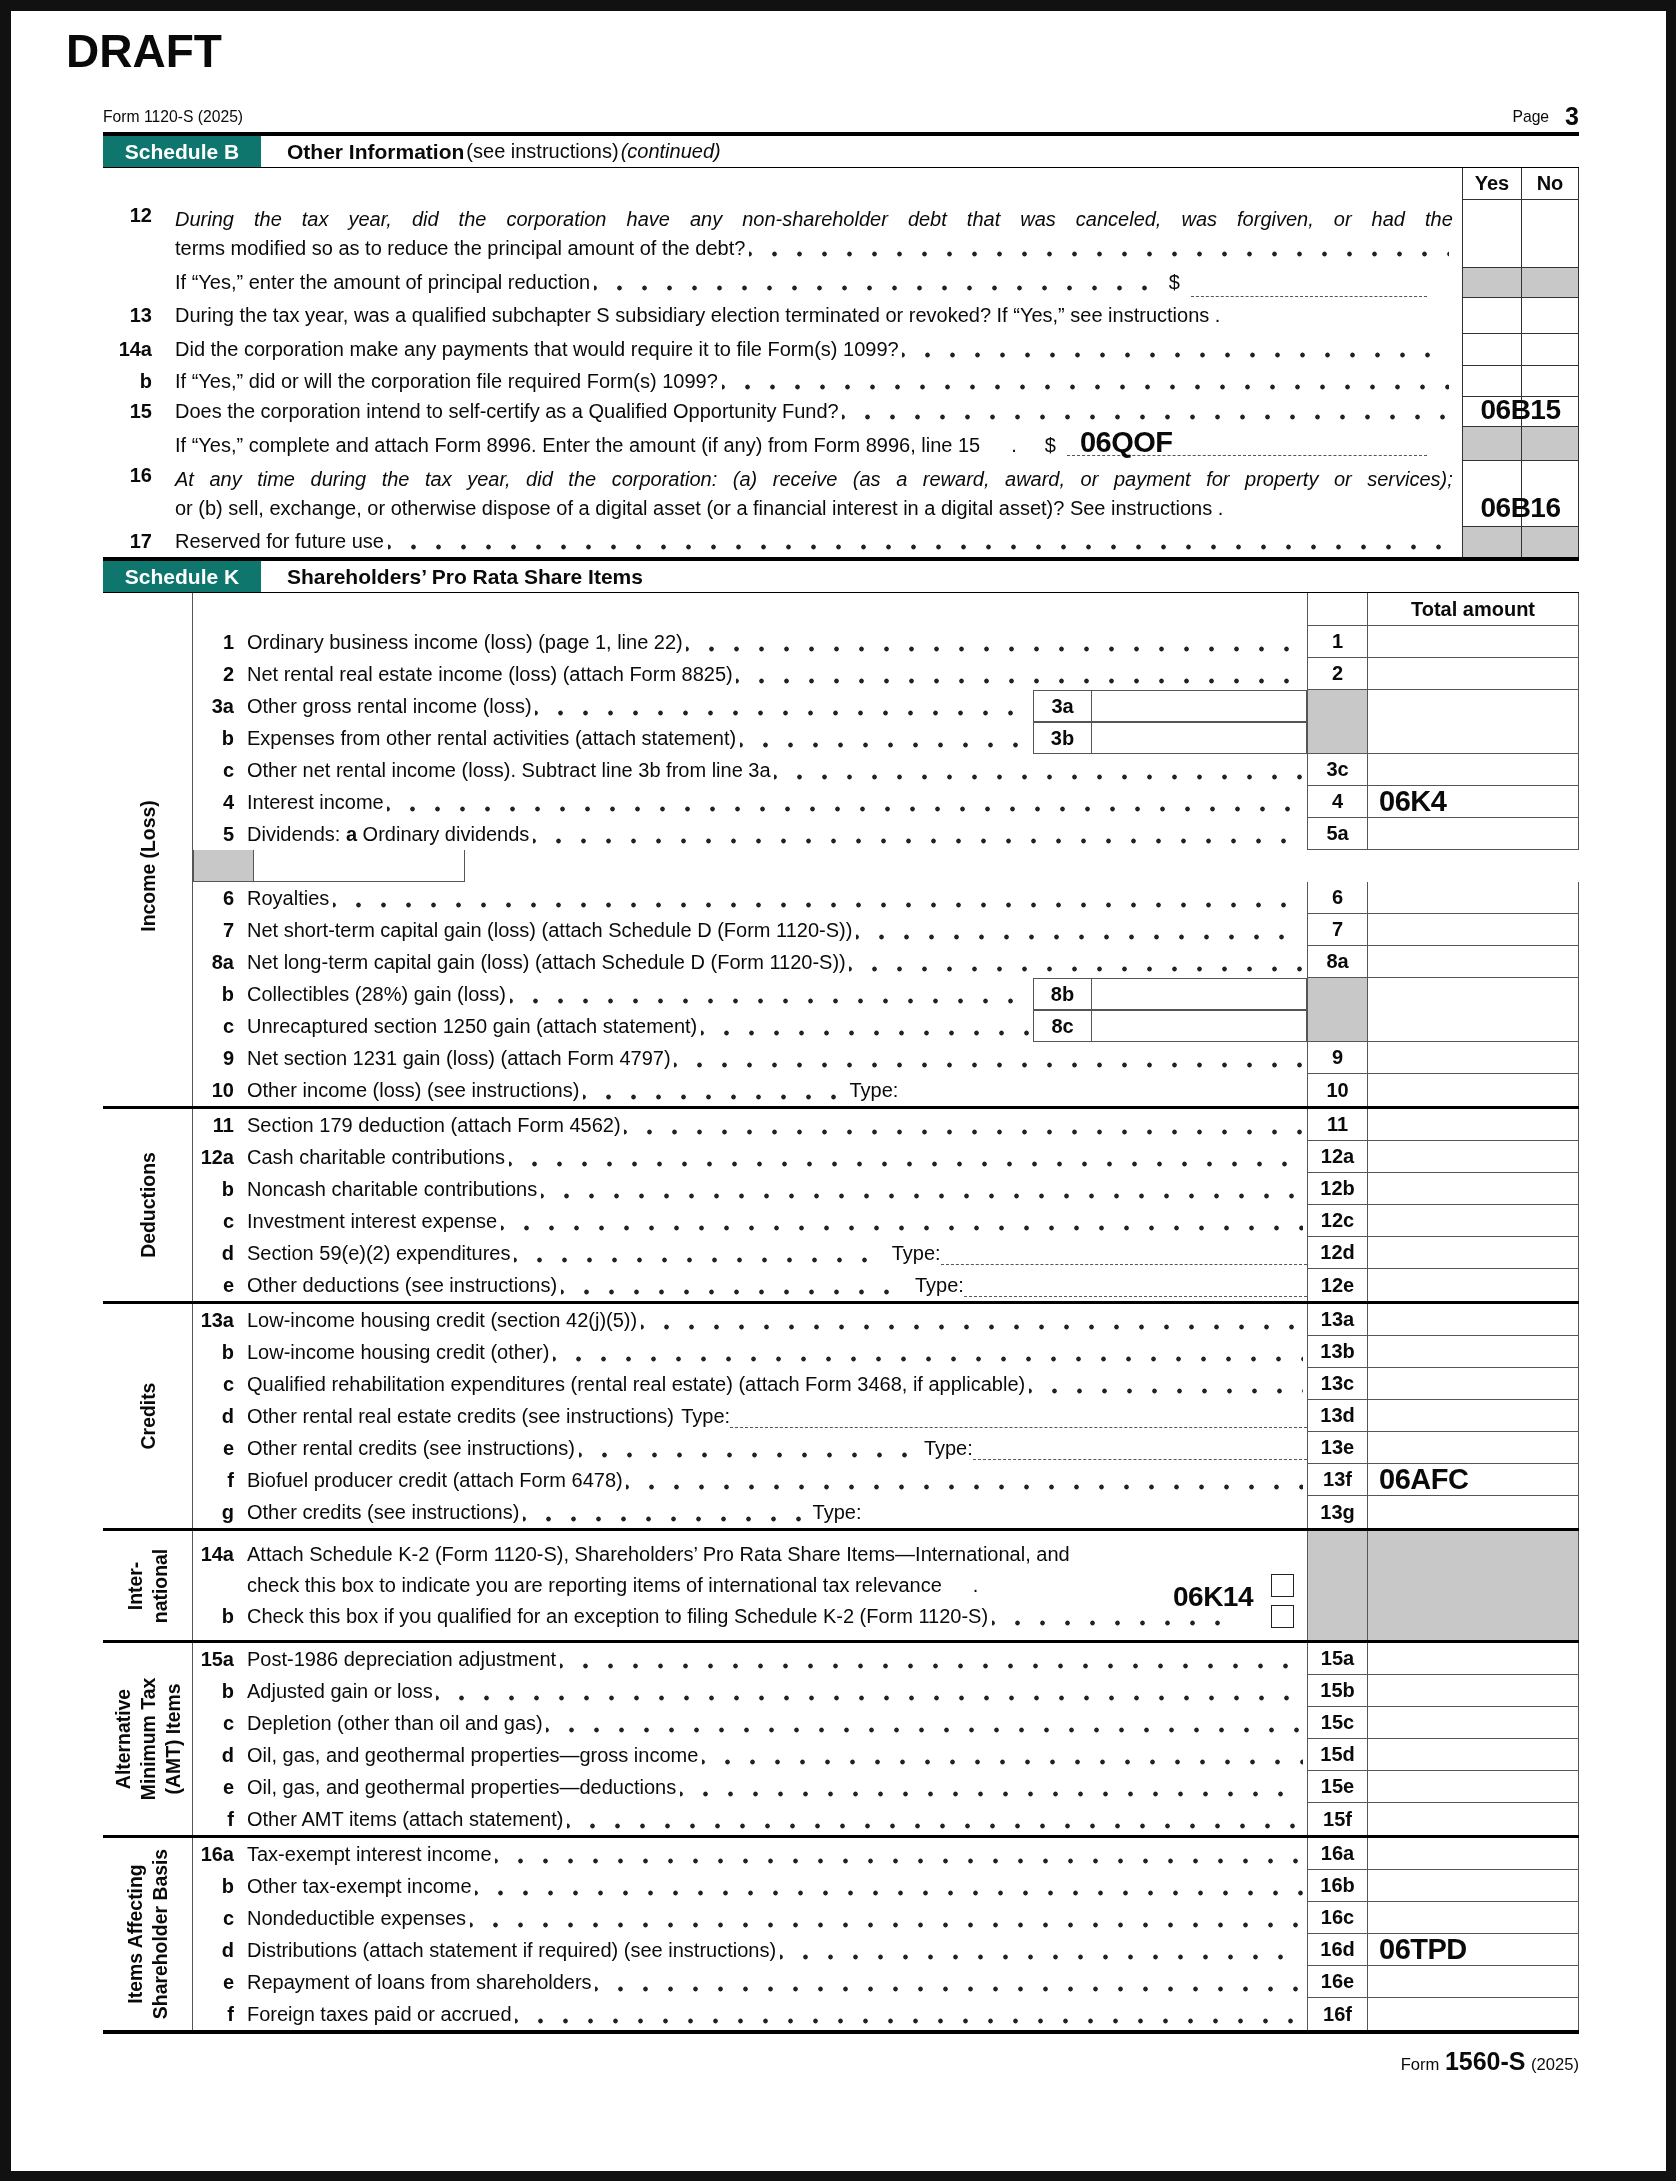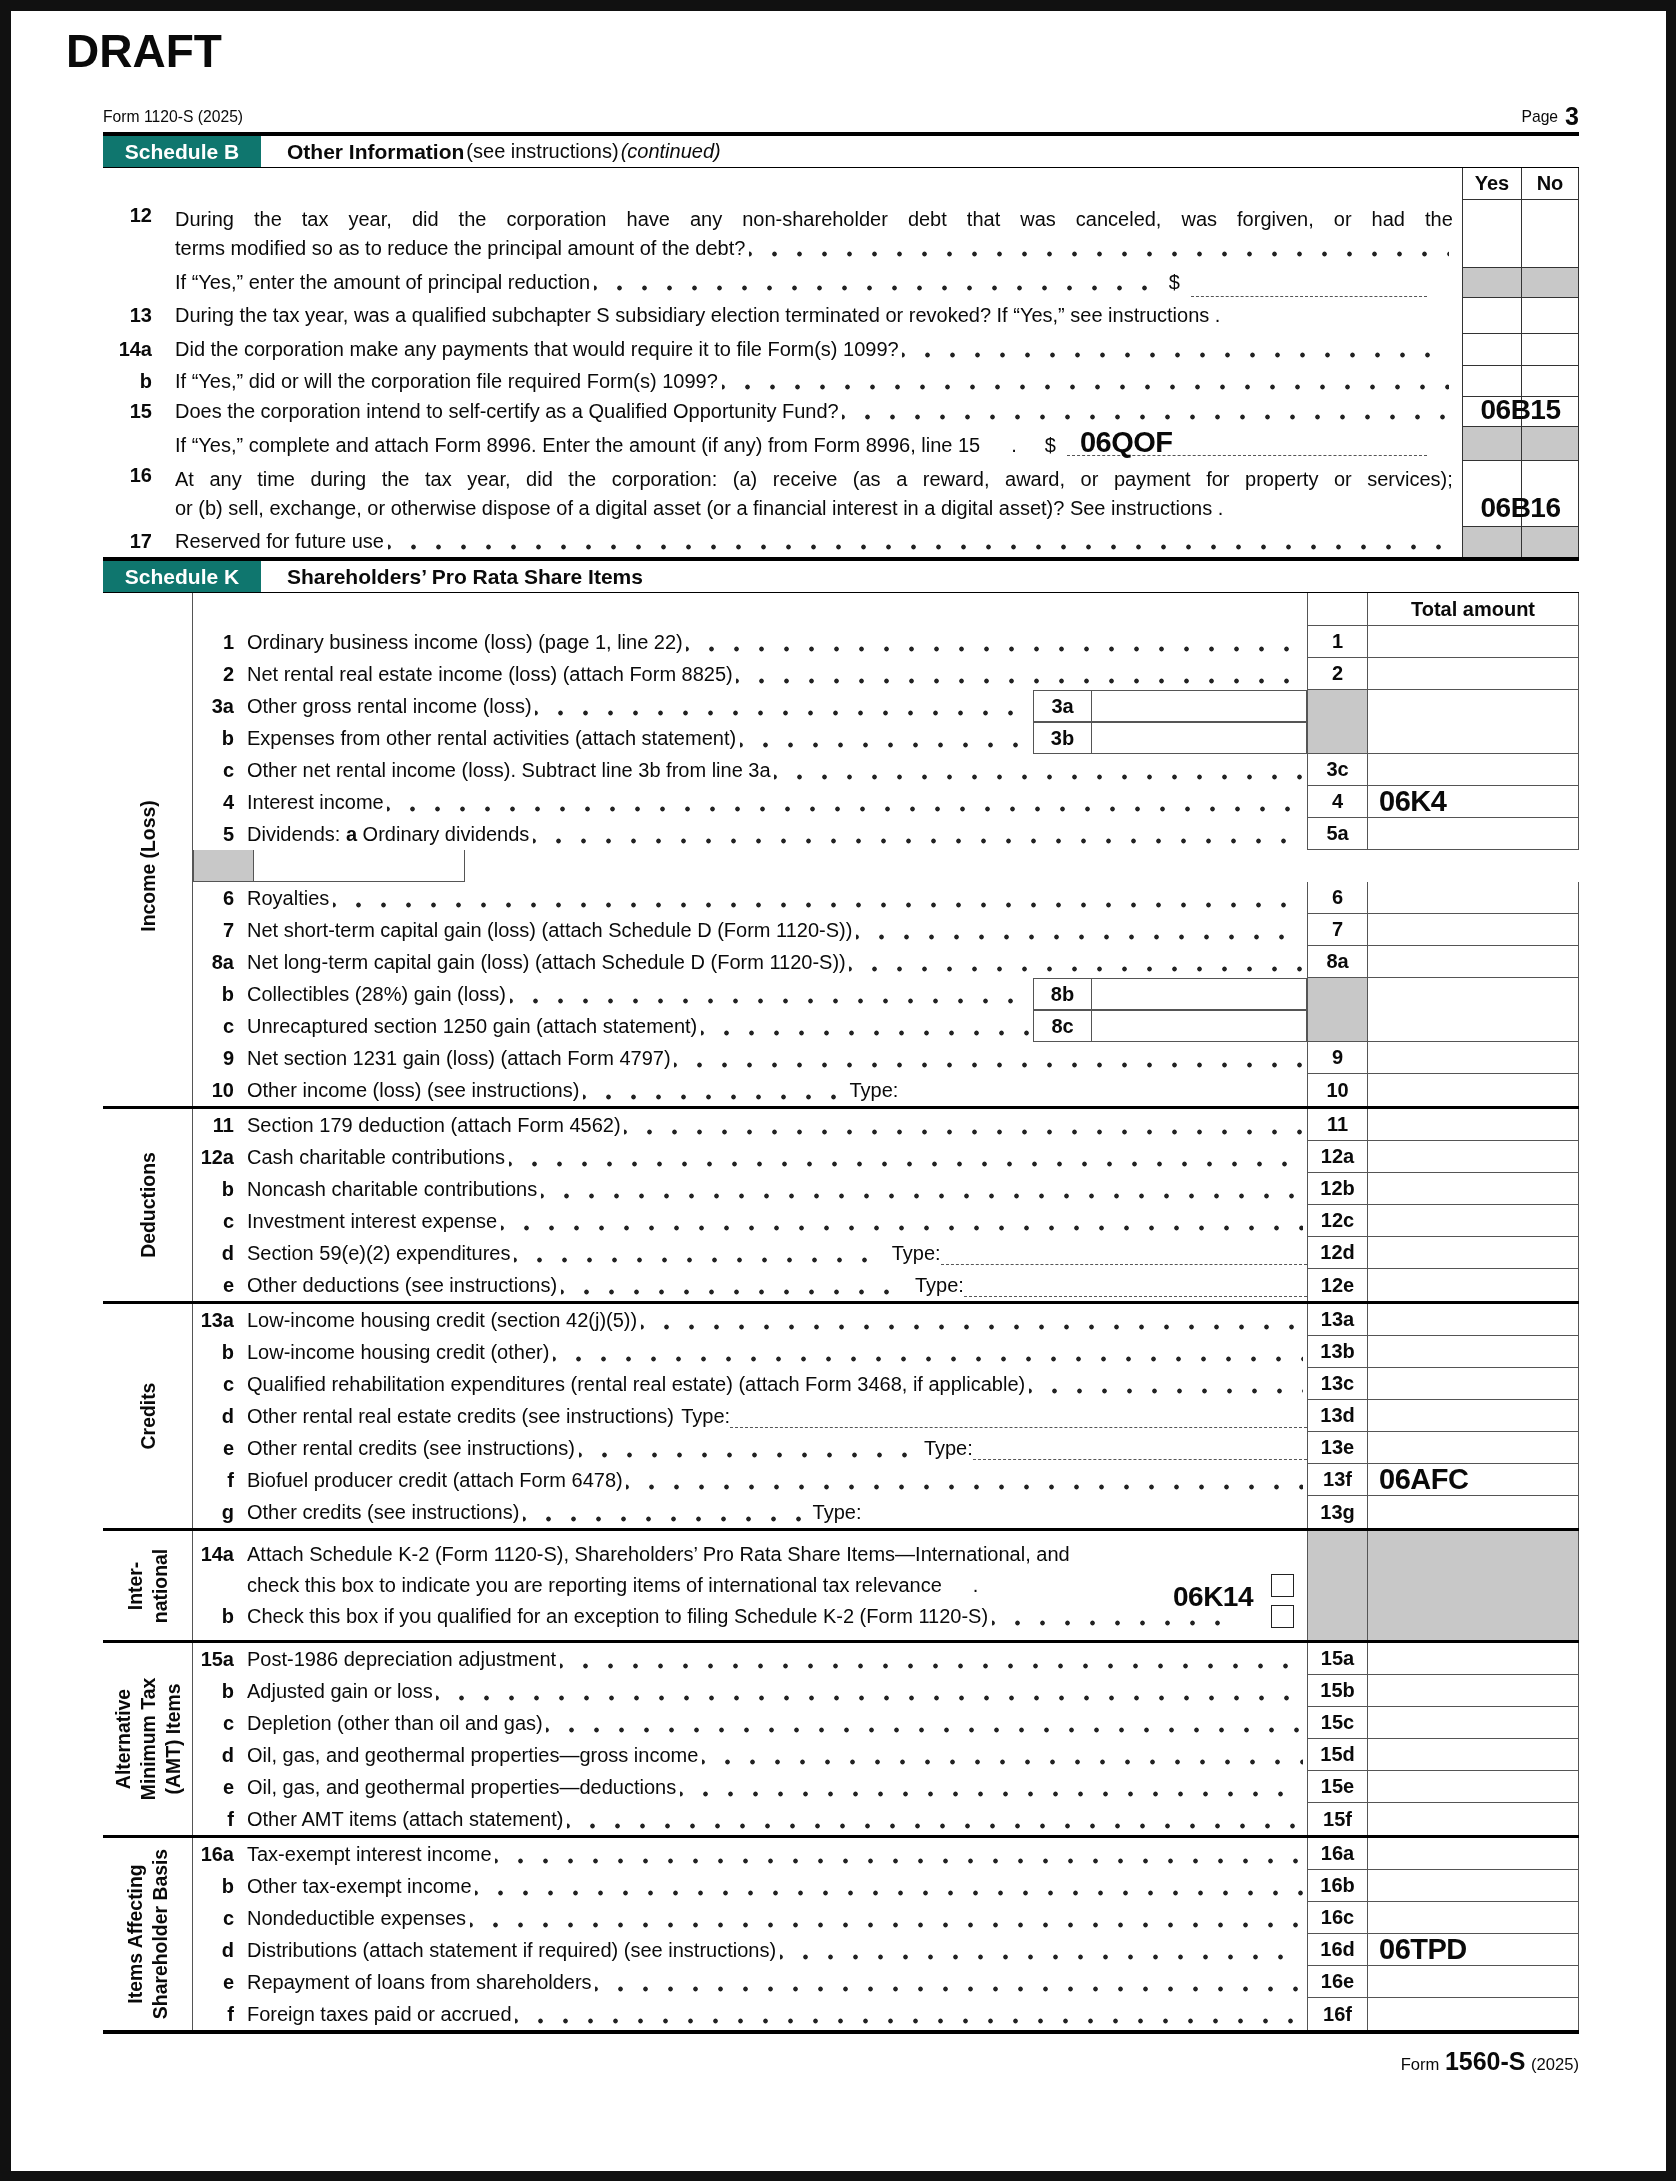--- a/index.html
+++ b/index.html
@@ -5,42 +5,42 @@
   * { box-sizing: border-box; }
   html,body { margin:0; padding:0; background:#fff; }
   body { font-family:"Liberation Sans","DejaVu Sans",sans-serif; color:#0a0a0a; width:1677px; }
   .page { width:1677px; height:2182px; border:11px solid #111; background:#fff;
           padding:0 87px 0 92px; position:relative; }
 
   .draft { position:absolute; left:55px; top:13px; font-size:46px; font-weight:bold; letter-spacing:0; }
 
   .topline { margin-top:89px; height:26px; display:flex; justify-content:space-between; align-items:flex-end; }
   .form-id { font-size:15.7px; }
-  .page-ind { font-size:15.7px; display:flex; align-items:flex-end; gap:7px;text-align:right; }
+  .page-ind { font-size:15.7px; display:flex; align-items:flex-end; gap:16px;text-align:right; }
   .page-ind b { font-size:25px; line-height:20px; }
 
   .rule { height:4.6px; background:#000; margin-top:5.5px; }
   .thick { height:4.6px; background:#000; }
 
   .bar { display:flex; align-items:stretch; height:32px; border-bottom:1.8px solid #000; }
   .bar-label { background:#0f766e; color:#fff; font-weight:bold; font-size:21px; width:158px;
                display:flex; align-items:center; justify-content:center; flex:none; }
   .bar-title { padding-left:26px; display:flex; align-items:center; gap:2px; font-size:21px; white-space:nowrap; }
   .bt-bold { font-weight:bold; }
   .bt-note { font-size:20px; }
   .bt-cont { font-size:20px; font-style:italic; }
 
   
   .b-row { display:flex; position:relative; }
   .b-num { width:61px; flex:none; display:flex; justify-content:flex-end; padding-right:12px;
            font-weight:bold; font-size:20px; }
   .b-text { flex:1; min-width:0; display:flex; flex-direction:column; justify-content:center;
             padding:0 9.2px 0 11px; }
   .b-line { display:flex; align-items:baseline; line-height:29px; font-size:20px; }
-  .b-line.just .q-text { flex:1; text-align:justify; text-align-last:justify; }
+  .b-line.just .q-text { flex:1; text-align:justify; text-align-last:justify;font-style:italic; }
   .q-text { white-space:normal; }
 
   .lead { flex:1; align-self:stretch; min-width:22px; margin:0 3.7px;
           background-image:radial-gradient(circle,#222 1.9px,transparent 2.6px);
           background-repeat:repeat-x; background-size:25px 5.5px;
           background-position:left 13px bottom 6.5px; }
   .dotsep { margin:0 28px 0 31px; }
   .dollar { margin-right:11px; }
   .dashline { border-bottom:1.8px dashed #555; }
   .dashline.fixed { width:236px; height:18.5px; align-self:flex-end; margin-right:26px; }

